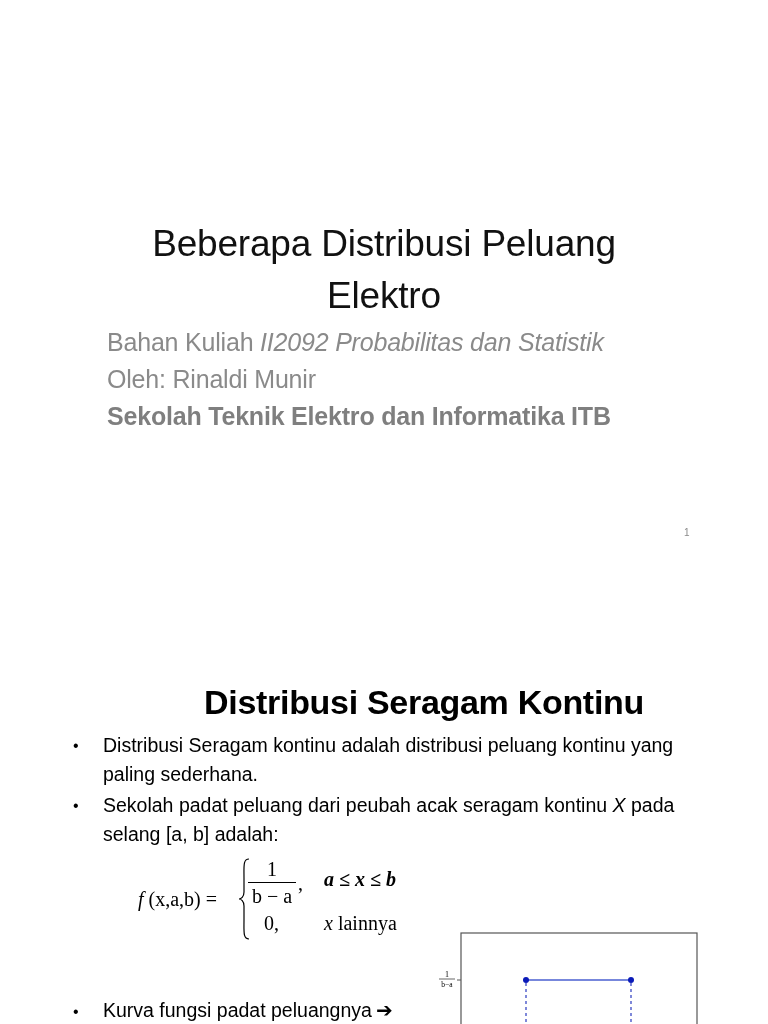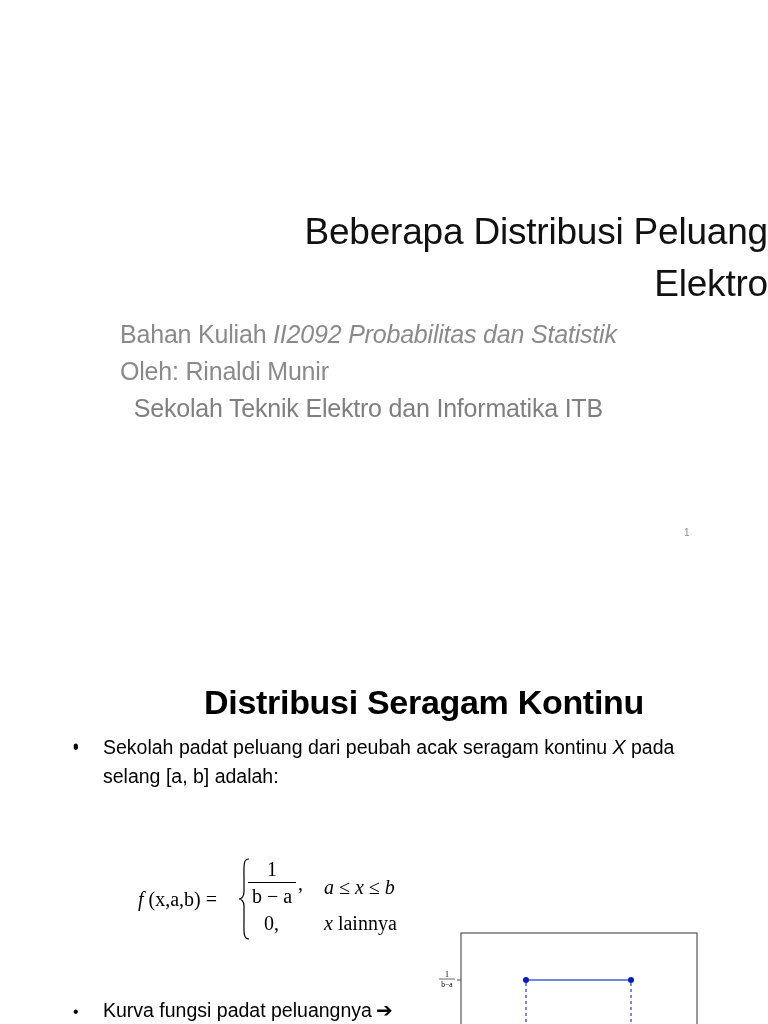--- a/index.html
+++ b/index.html
@@ -21,42 +21,41 @@
       width: 768px;
       background: #fff;
     }
     #slide-1 { top: 0; height: 576px; }
     #slide-2 { top: 576px; height: 448px; }
 
     .title-main {
       position: absolute;
       left: 0;
       width: 768px;
-      top: 206px;
-      text-align: right;
+      top: 218px;
+      text-align: center;
       font-size: 37px;
       line-height: 52px;
       font-weight: normal;
       color: #111;
       letter-spacing: -0.2px;
     }
     .subtitle {
       position: absolute;
       left: 107px;
-      top: 316px;
+      top: 324px;
       font-size: 25px;
       line-height: 37px;
       color: #8a8a8a;
       white-space: nowrap;
       letter-spacing: -0.2px;
-      margin-left: 13px;
     }
     .subtitle .line { display: block; }
     .subtitle .course { font-style: italic; }
-    .subtitle .inst { font-weight: normal; color: #7f7f7f; text-align: center; }
+    .subtitle .inst { font-weight: bold; color: #7f7f7f; text-align: center; }
 
     .page-number {
       position: absolute;
       left: 684px;
       top: 527px;
       font-size: 10px;
       color: #8a8a8a;
     }
 
     .slide2-title {
@@ -124,21 +123,21 @@
       left: 110px;
       top: 4px;
       width: 48px;
       text-align: center;
     }
     .formula .frac .num { display: block; line-height: 22px; }
     .formula .frac .bar { display: block; border-top: 1.3px solid #000; margin: 2px 0; }
     .formula .frac .den { display: block; line-height: 22px; }
     .formula .comma1 { position: absolute; left: 160px; top: 18px; }
     .formula .zero { position: absolute; left: 126px; top: 58px; }
-    .formula .cond1 { position: absolute; left: 186px; top: 22px; font-style: italic; white-space: nowrap; }
+    .formula .cond1 { position: absolute; left: 186px; top: 14px; font-style: italic; white-space: nowrap; font-weight: bold; }
     .formula .cond2 { position: absolute; left: 186px; top: 58px; white-space: nowrap; }
     .formula .cond2 i { font-style: italic; }
 
     .last-bullet {
       position: absolute;
       left: 73px;
       top: 420px;
       font-size: 19.5px;
       line-height: 29px;
       white-space: nowrap;
@@ -173,20 +172,21 @@
 
   <div class="page-number">1</div>
 </section>
 
 <section class="slide" id="slide-2">
   <h2 class="slide2-title" style="margin:12px;padding-left:28px;">Distribusi Seragam Kontinu</h2>
 
   <ul class="bullets">
     <li>
       <span class="dot">•</span>
+      <span>Distribusi Seragam kontinu adalah distribusi peluang kontinu yang paling sederhana.</span>
     </li>
     <li>
       <span class="dot">•</span>
       <span>Sekolah padat peluang dari peubah acak seragam kontinu </span><span class="var">X</span><span> pada selang [a, b] adalah:</span>
     </li>
   </ul>
 
   <div class="formula">
     <span class="lhs">
       <i>f</i>

